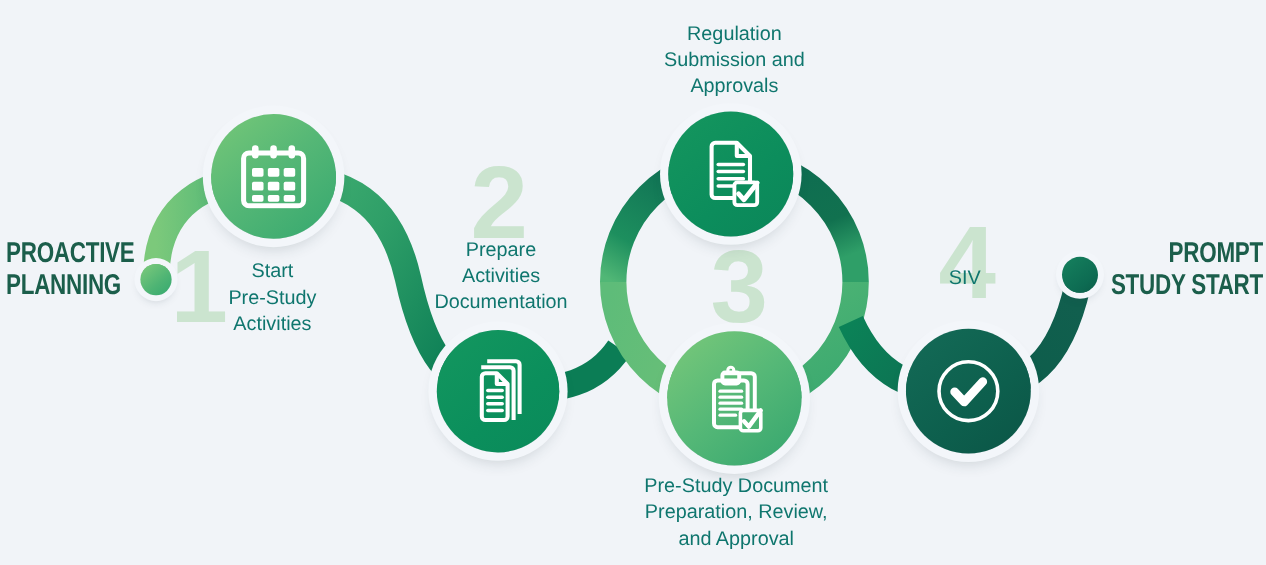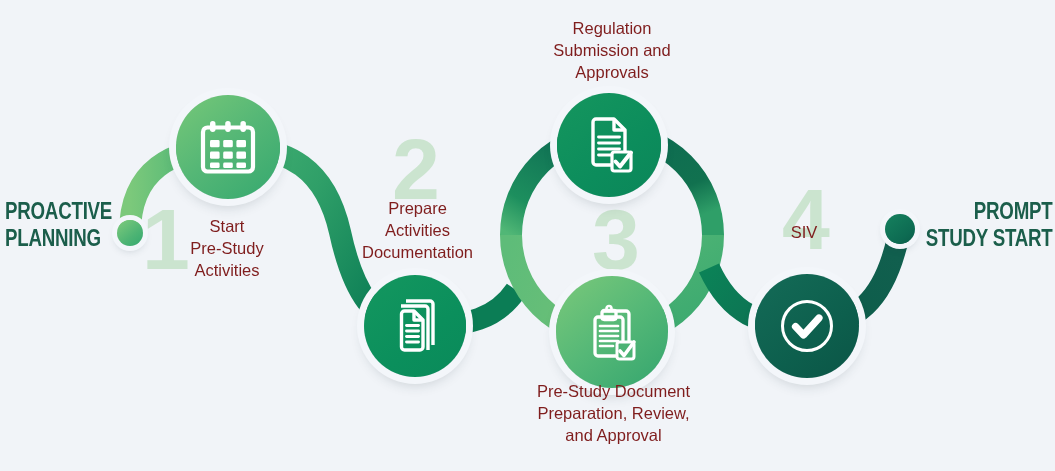--- a/index.html
+++ b/index.html
@@ -42,29 +42,29 @@
   }
   #label-left{left:5px;top:198px;transform-origin:left center;transform:scaleX(0.78);}
   #label-right{right:3px;top:198px;text-align:right;transform-origin:right center;transform:scaleX(0.78);}
 
   
   .caption{
     position:absolute;
     font-family:"Liberation Sans", sans-serif;
     font-size:16.5px;
     line-height:1.34;
-    color:#7f1d1d;
+    color:#0f766e;
     text-align:center;
     z-index:6;
     white-space:pre-line;
   }
   #cap-1{left:152px;top:215px;width:150px;}
   #cap-2{left:340px;top:197px;width:155px;}
   #cap-3a{left:522px;top:17px;width:180px;}
-  #cap-3b{left:512px;top:380px;width:203px;}
+  #cap-3b{left:512px;top:394px;width:203px;}
   #cap-4{left:762px;top:221px;width:84px;}
 
   
   .node{
     position:absolute;border-radius:50%;
     z-index:5;
     display:flex;align-items:center;justify-content:center;
     box-shadow:0 0 0 7px #f3f6fa, 0 7px 13px rgba(35,60,70,.22), 0 1px 3px rgba(35,60,70,.18);
   }
   .node svg{display:block;}

